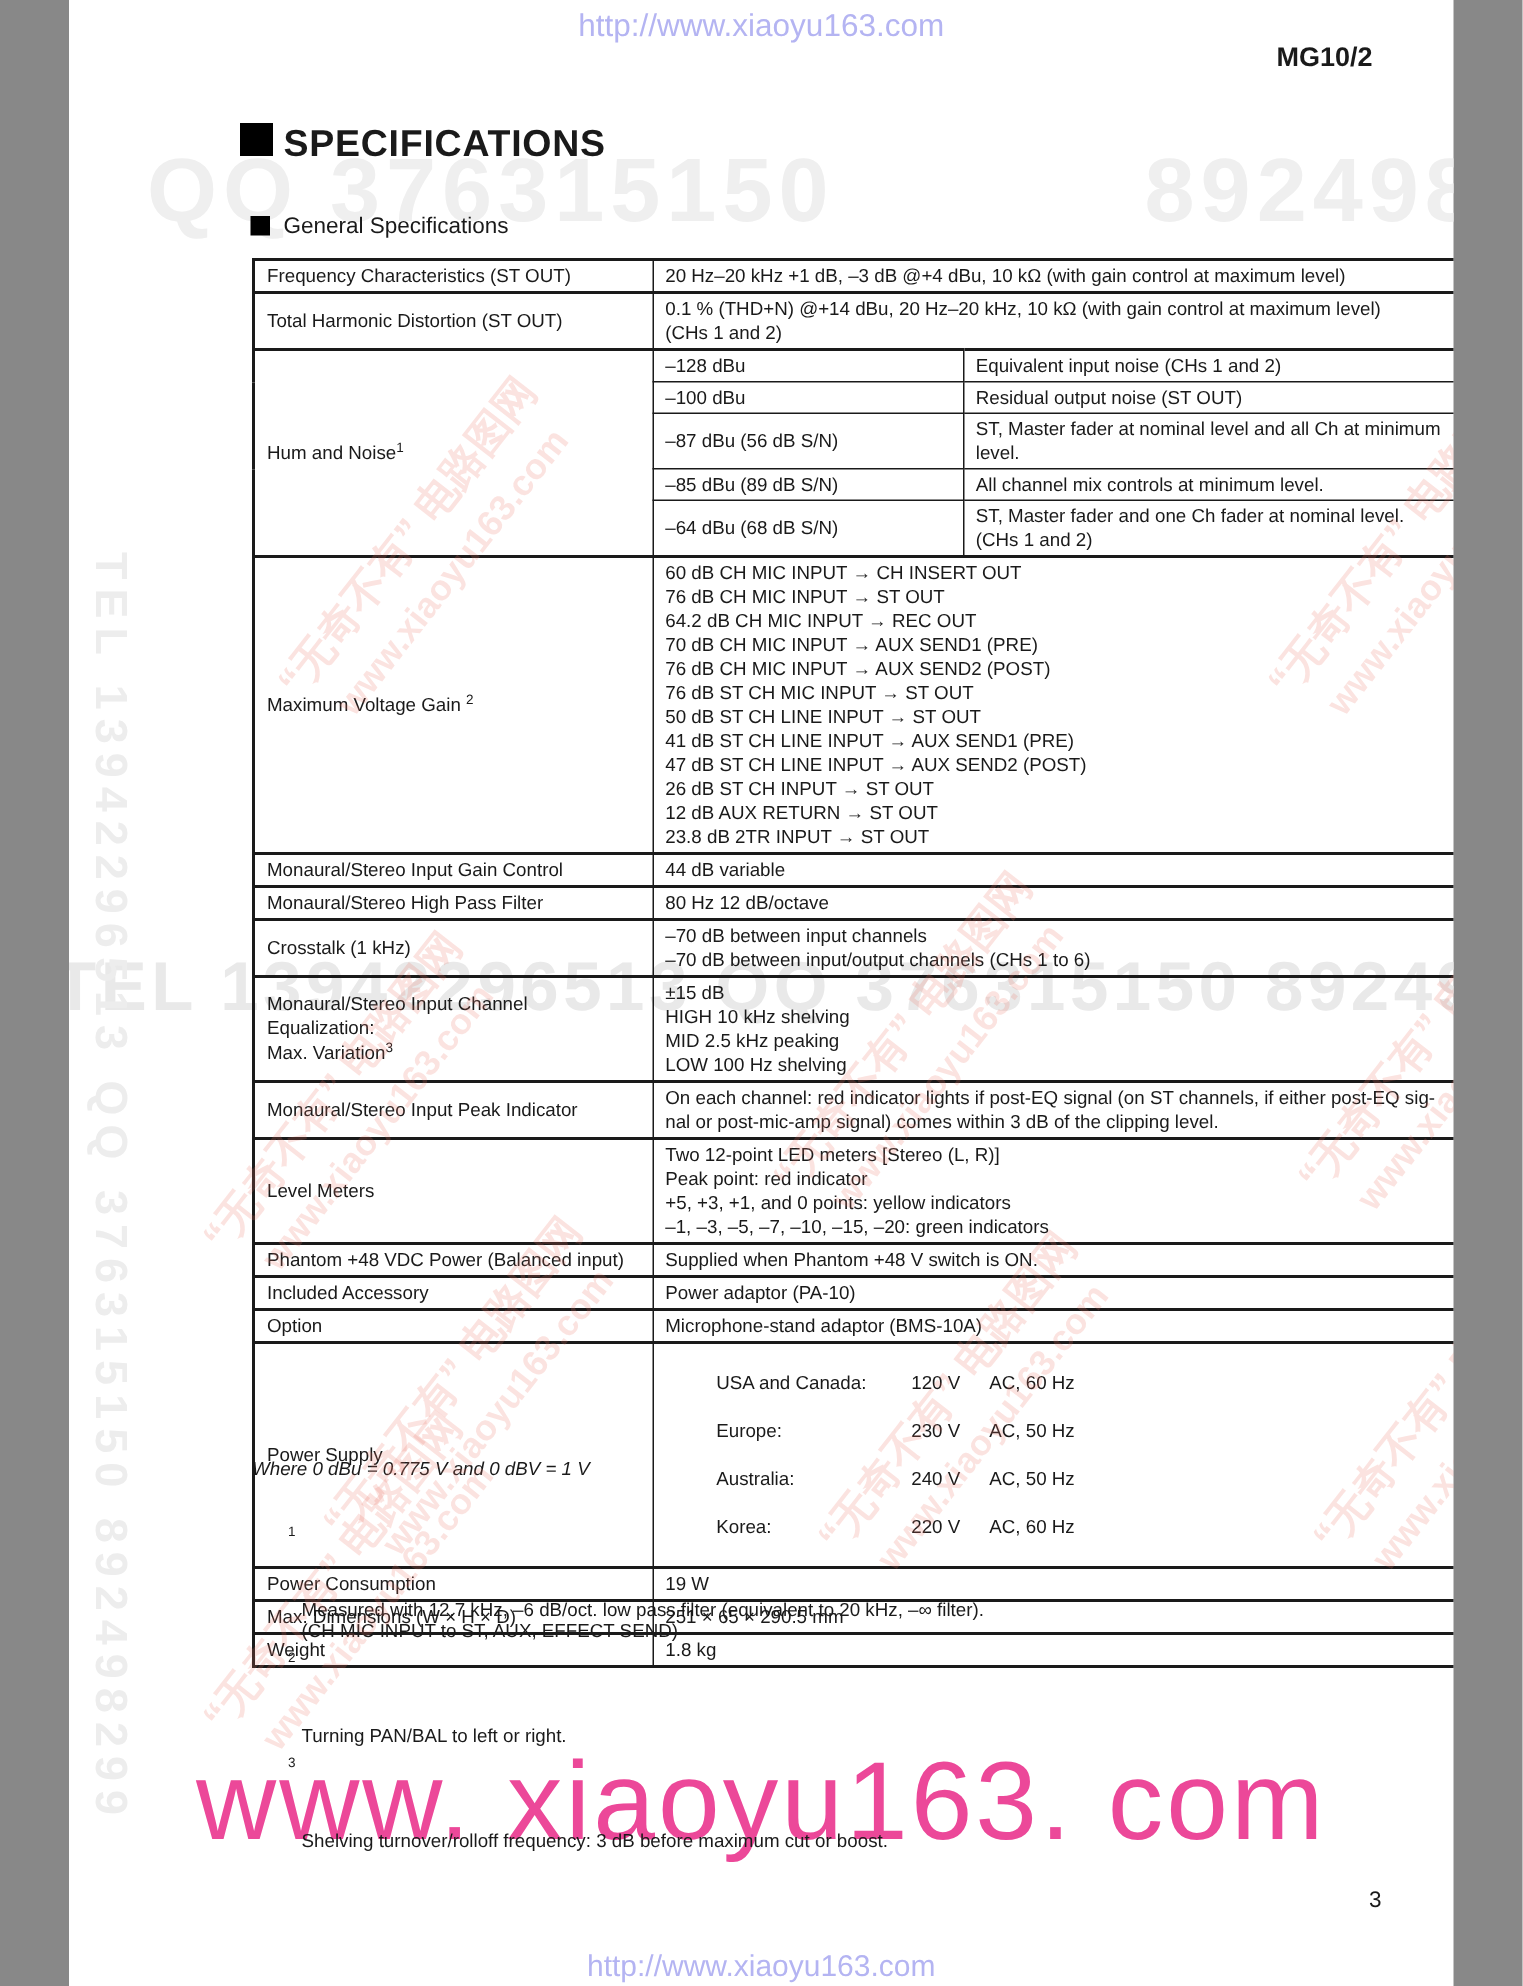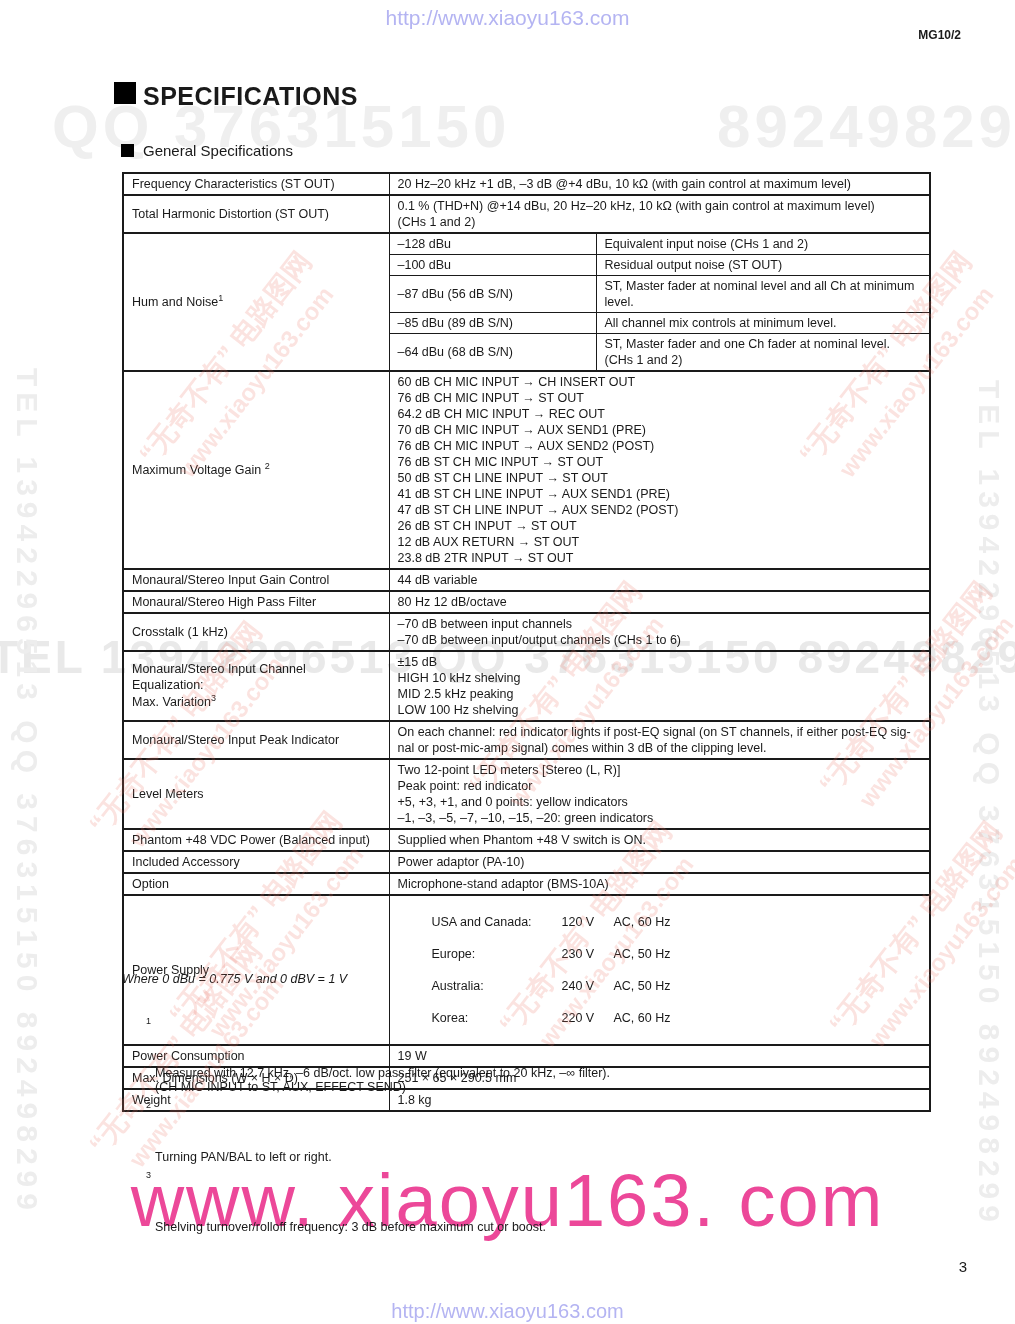--- a/index.html
+++ b/index.html
@@ -1,18 +1,18 @@
 <!DOCTYPE html>
 <html><head>
 <meta charset="utf-8">
 <style>
   * { margin:0; padding:0; box-sizing:border-box; }
   body { background:#888; font-family:"Liberation Sans","DejaVu Sans",sans-serif; }
   .page {
-    position:relative; width:1015px; height:1324px; margin:0 auto;
+    position:relative; width:923px; height:1324px; margin:0 auto;
     background:#ffffff; overflow:hidden; color:#1a1a1a;
   }
 
   
   .wm { position:absolute; pointer-events:none; white-space:pre; }
   .wm-url-top { top:6px; left:0; width:100%; text-align:center; font-size:21px; color:#b4b4f2; }
   .wm-url-bottom { top:1300px; left:0; width:100%; text-align:center; font-size:20px; color:#b4b4f2; }
   .wm-gray-top { top:92px; left:52px; font-size:60px; font-weight:bold; color:#efefef; letter-spacing:4px; }
   .wm-gray-mid { top:630px; left:-10px; font-size:46px; font-weight:bold; color:#e9e9e9; letter-spacing:3px; }
   .wm-gray-big { top:1158px; left:0; width:100%; text-align:center; font-size:74px; font-weight:normal; color:#ec4899; letter-spacing:2px; }
@@ -26,21 +26,21 @@
     color:rgba(233,115,100,0.20); white-space:nowrap; text-align:center;
   }
   .wm-red .l2 { font-size:24px; display:block; }
   .rp1 { top:330px; left:110px; } .rp2 { top:330px; left:770px; }
   .rp3 { top:700px; left:60px;  } .rp4 { top:660px; left:440px; }
   .rp5 { top:660px; left:790px; } .rp6 { top:890px; left:140px; }
   .rp7 { top:900px; left:470px; } .rp8 { top:900px; left:800px; }
   .rp9 { top:1020px; left:60px; }
 
   
-  .model { position:absolute; top:28px; right:54px; font-size:12px; font-weight:bold; z-index:2;text-align:right; }
+  .model { position:absolute; top:28px; right:54px; font-size:18px; font-weight:bold; z-index:2;text-align:right; }
   .title-row { position:absolute; top:82px; left:114px; display:flex; align-items:flex-start; z-index:2; }
   .title-square { width:22px; height:22px; background:#000; margin-right:7px; }
   .title-text { font-size:25px; font-weight:bold; letter-spacing:0.5px; }
   .subtitle-row { position:absolute; top:142px; left:121px; display:flex; align-items:center; z-index:2; }
   .subtitle-square { width:13px; height:13px; background:#000; margin-right:9px; }
   .subtitle-text { font-size:15px; font-weight:normal; }
 
   
   table.spec {
     position:absolute; top:172px; left:122px; width:809px; z-index:2;

